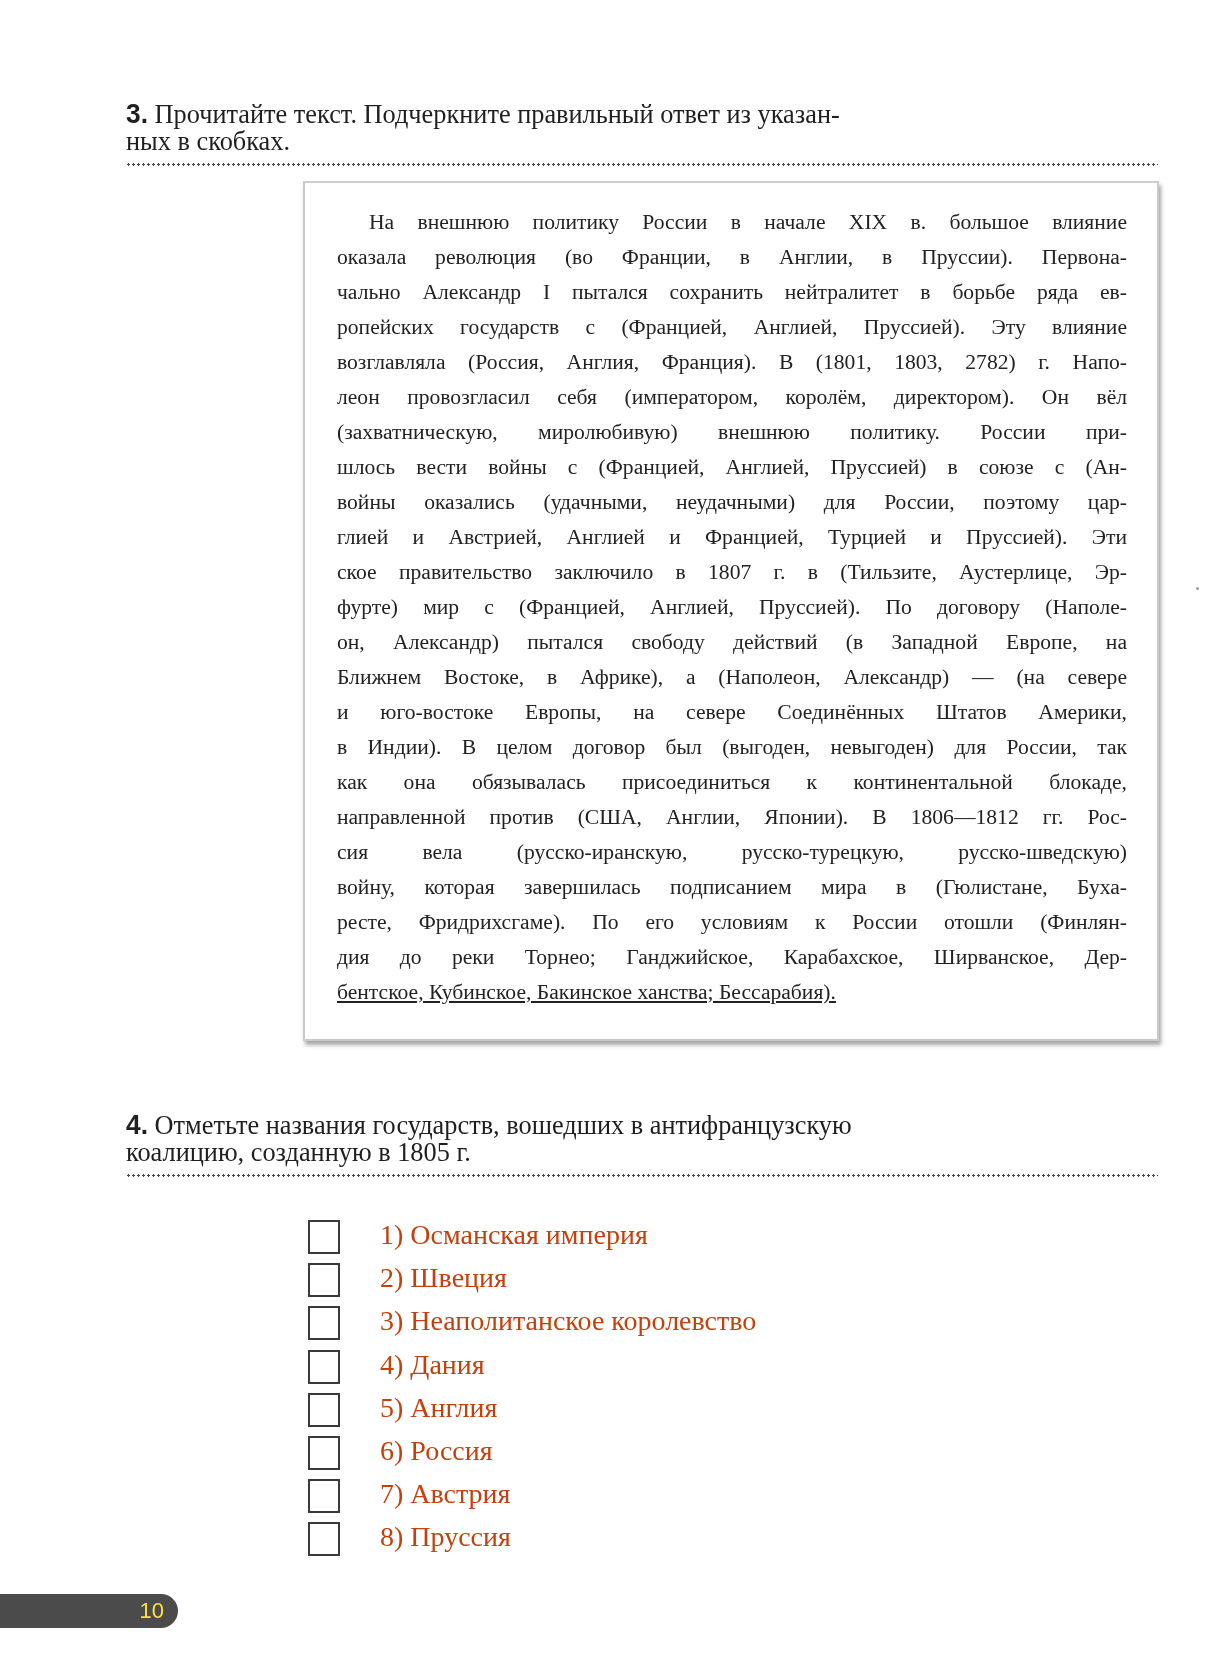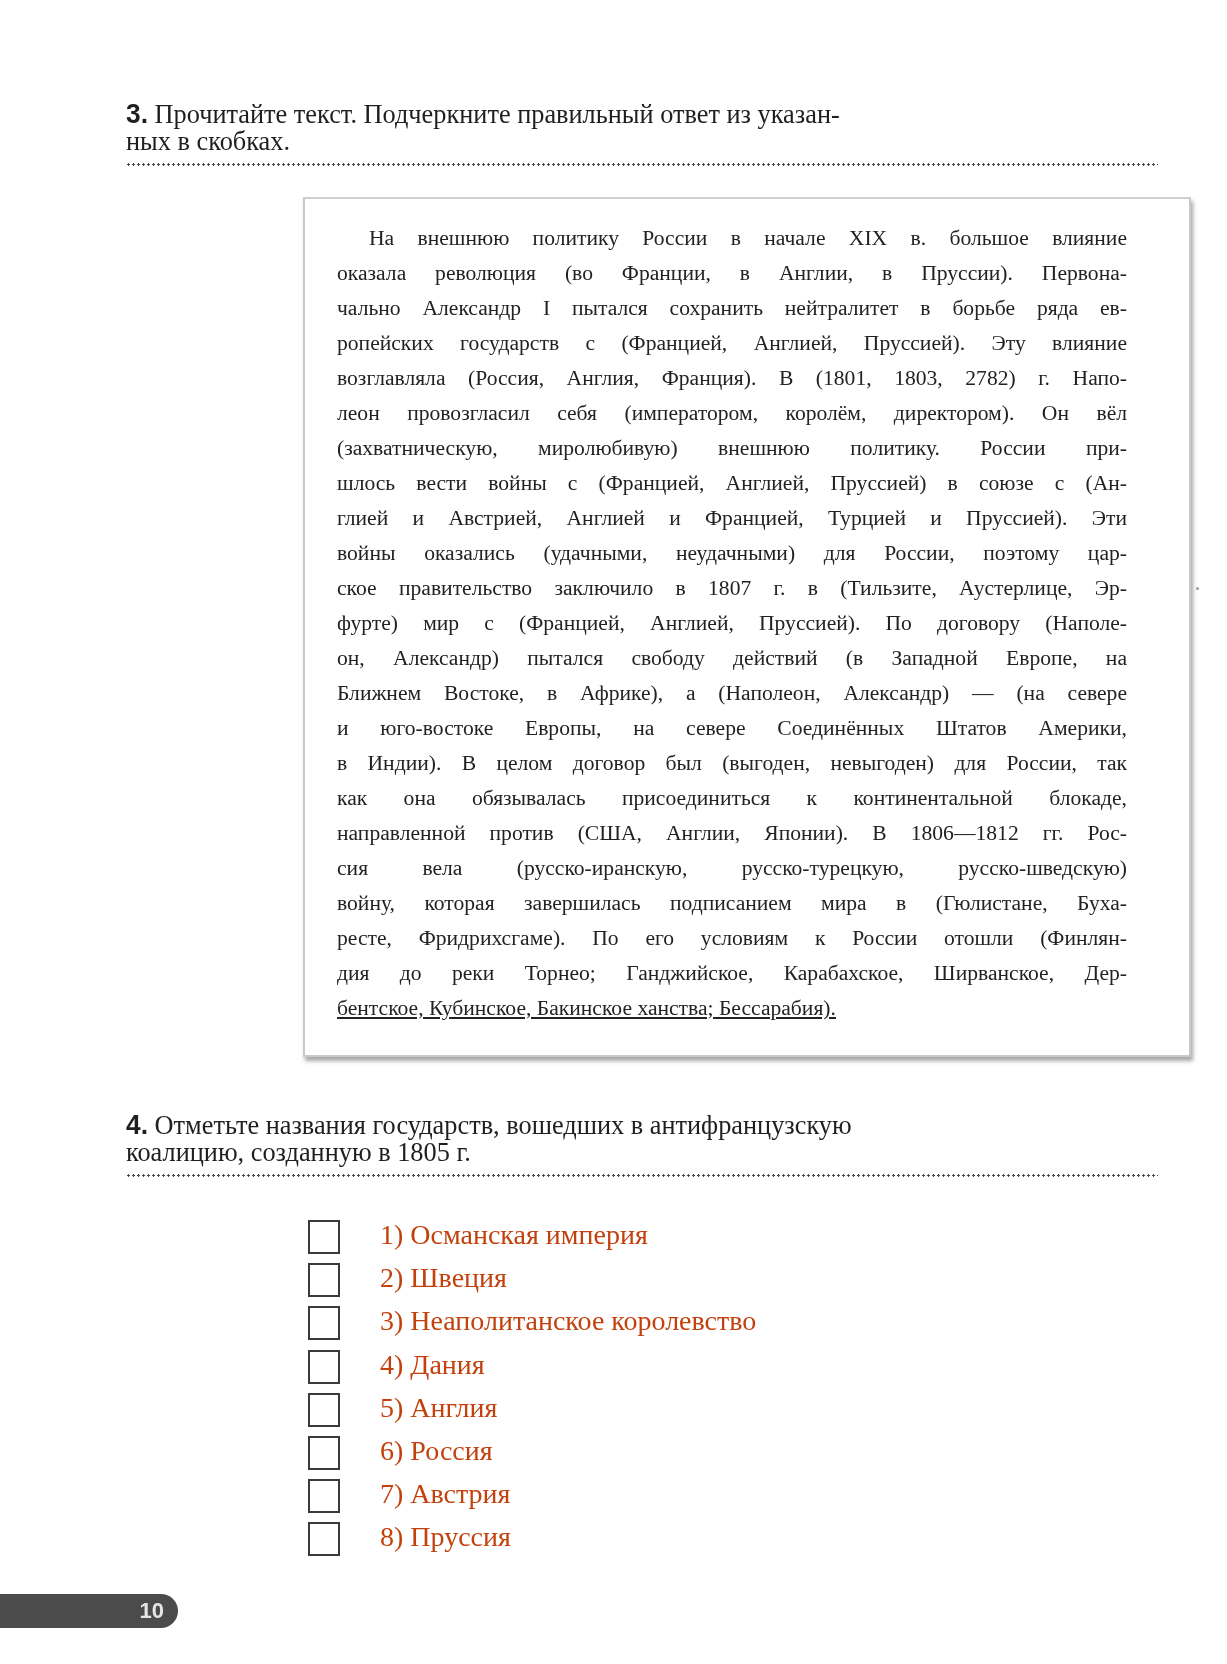--- a/index.html
+++ b/index.html
@@ -18,26 +18,25 @@
     position: absolute; left: 126px; width: 1032px; height: 3px;
     background-image: radial-gradient(circle, #4a4a4a 1.1px, transparent 1.4px);
     background-size: 5px 3px; background-repeat: repeat-x;
   }
   #h3 { top: 100px; }
   #dot3 { top: 163px; }
   #h4 { top: 1111px; }
   #dot4 { top: 1174px; }
 
   .text-frame {
-    position: absolute; left: 303px; top: 197px; width: 852px; height: 856px;
+    position: absolute; left: 303px; top: 181px; width: 852px; height: 856px;
     border: 2px solid #c9c9c9;
     border-top-color: #cfcfcf;
     box-shadow: 2px 4px 4px rgba(0,0,0,0.35);
     background: #fff;
-    padding-left: 32px;
   }
   .frame-text {
     position: absolute; left: 32px; top: 22px; width: 790px;
     font-size: 21.6px; line-height: 35px; text-align: justify;
     color: #222; margin: 0;
   }
   .frame-text span { display: block; text-align-last: justify; white-space: nowrap; }
   .frame-text span.first { text-indent: 32px; }
   .frame-text span.last { text-align-last: left; text-decoration: underline; }
 
@@ -52,22 +51,22 @@
     position: absolute; left: 72px; top: -2px; font-size: 28px; line-height: 34px;
     white-space: nowrap; color: #c2410c;
   }
 
   .page-badge {
     position: absolute; left: 0; top: 1594px; width: 178px; height: 34px;
     background: #4b4b4b; border-radius: 0 17px 17px 0;
   }
   .page-num {
     position: absolute; right: 14px; top: 4px;
-    font-family: "Liberation Sans", "DejaVu Sans", sans-serif; font-weight: bold;
-    font-size: 22px; line-height: 26px; color: #e5e5e5;
+    font-family: "Liberation Sans", "DejaVu Sans", sans-serif; font-weight: normal;
+    font-size: 22px; line-height: 26px; color: #fde047;
   }
   .speck { position: absolute; left: 1196px; top: 587px; width: 3px; height: 3px; background: #9a9a9a; border-radius: 50%; }
 </style>
 </head>
 <body>
 
 <div class="task-heading" id="h3">
   <div><span class="task-num">3.</span> <span>Прочитайте текст. Подчеркните правильный ответ из указан-</span></div>
   <div>ных в скобках.</div>
 </div>
@@ -76,22 +75,22 @@
 <div class="text-frame">
   <p class="frame-text">
     <span class="first">На внешнюю политику России в начале XIX в. большое влияние</span>
     <span>оказала революция (во Франции, в Англии, в Пруссии). Первона-</span>
     <span>чально Александр I пытался сохранить нейтралитет в борьбе ряда ев-</span>
     <span>ропейских государств с (Францией, Англией, Пруссией). Эту влияние</span>
     <span>возглавляла (Россия, Англия, Франция). В (1801, 1803, 2782) г. Напо-</span>
     <span>леон провозгласил себя (императором, королём, директором). Он вёл</span>
     <span>(захватническую, миролюбивую) внешнюю политику. России при-</span>
     <span>шлось вести войны с (Францией, Англией, Пруссией) в союзе с (Ан-</span>
+    <span>войны оказались (удачными, неудачными) для России, поэтому цар-</span>
     <span>глией и Австрией, Англией и Францией, Турцией и Пруссией). Эти</span>
-    <span>войны оказались (удачными, неудачными) для России, поэтому цар-</span>
     <span>ское правительство заключило в 1807 г. в (Тильзите, Аустерлице, Эр-</span>
     <span>фурте) мир с (Францией, Англией, Пруссией). По договору (Наполе-</span>
     <span>он, Александр) пытался свободу действий (в Западной Европе, на</span>
     <span>Ближнем Востоке, в Африке), а (Наполеон, Александр) — (на севере</span>
     <span>и юго-востоке Европы, на севере Соединённых Штатов Америки,</span>
     <span>в Индии). В целом договор был (выгоден, невыгоден) для России, так</span>
     <span>как она обязывалась присоединиться к континентальной блокаде,</span>
     <span>направленной против (США, Англии, Японии). В 1806—1812 гг. Рос-</span>
     <span>сия вела (русско-иранскую, русско-турецкую, русско-шведскую)</span>
     <span>войну, которая завершилась подписанием мира в (Гюлистане, Буха-</span>

